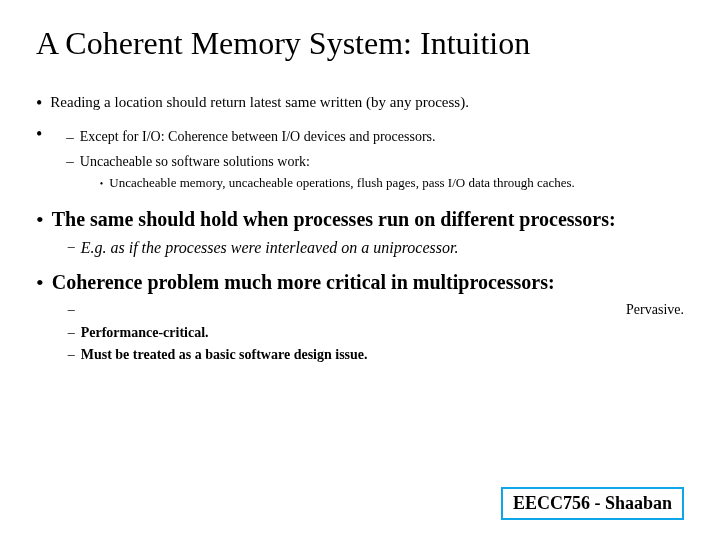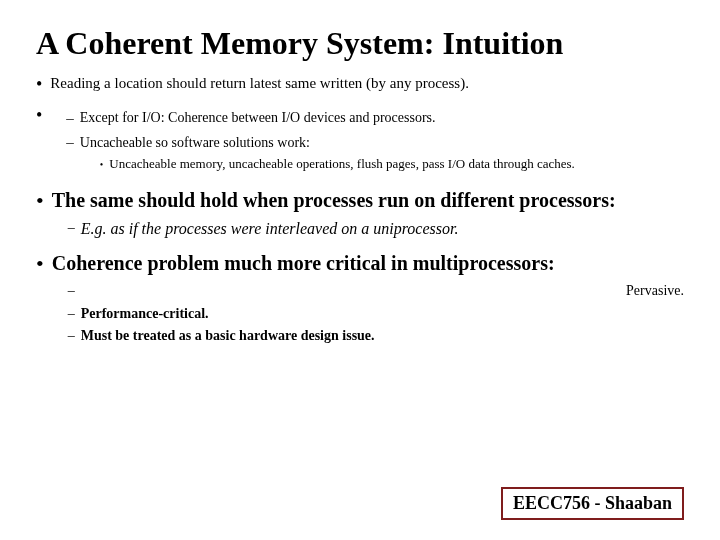--- a/index.html
+++ b/index.html
@@ -17,23 +17,23 @@
       height: 540px;
       background: #ffffff;
       padding: 24px 36px 20px 36px;
       display: flex;
       flex-direction: column;
       position: relative;
     }
 
     .title {
       font-size: 32px;
-      font-weight: bold;
-      color: #000000;
-      margin-bottom: 11px;
+      font-weight: normal;
+      color: #000000;
+      margin-bottom: 30px;
       line-height: 1.2;
     }
 
     .content {
       flex: 1;
       font-size: 15px;
       color: #000000;
       line-height: 1.4;
     }
 
@@ -110,21 +110,21 @@
     }
 
     .footer {
       display: flex;
       justify-content: flex-end;
       align-items: flex-end;
       margin-top: 8px;
     }
 
     .footer-box {
-      border: 2px solid #7f1d1d;
+      border: 2px solid #0ea5e9;
       padding: 4px 10px;
       text-align: left;
     }
 
     .footer-title {
       font-size: 18px;
       font-weight: bold;
       color: #000000;
     }
 
@@ -197,21 +197,21 @@
           <div class="dash-item">
             <span class="dash" style="font-size:14px; font-weight:normal;">–</span>
             <span class="dash-text" style="font-size:14px; font-weight:normal;text-align:right;">Pervasive.</span>
           </div>
           <div class="dash-item">
             <span class="dash" style="font-size:14px; font-weight:normal;">–</span>
             <span class="dash-text bold" style="font-size:14px;">Performance-critical.</span>
           </div>
           <div class="dash-item">
             <span class="dash" style="font-size:14px; font-weight:normal;">–</span>
-            <span class="dash-text bold" style="font-size:14px;">Must be treated as a basic hardware design issue.</span>
+            <span class="dash-text bold" style="font-size:14px;">Must be treated as a basic software design issue.</span>
           </div>
         </div>
       </div>
     </div>
 
   </div>
 
   <div class="footer">
     <div class="footer-box">
       <div class="footer-title">EECC756 - Shaaban</div>

